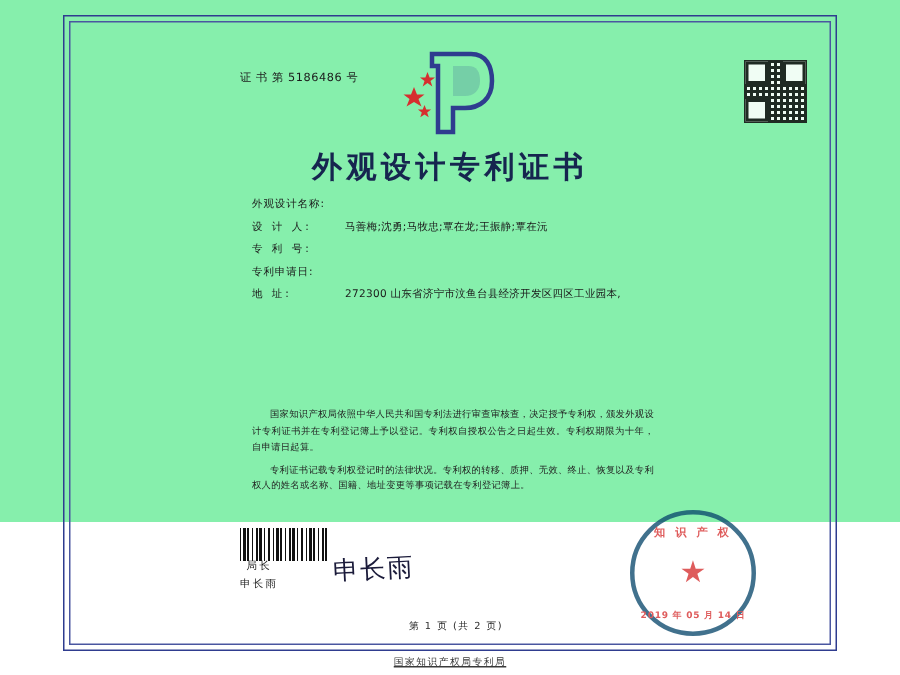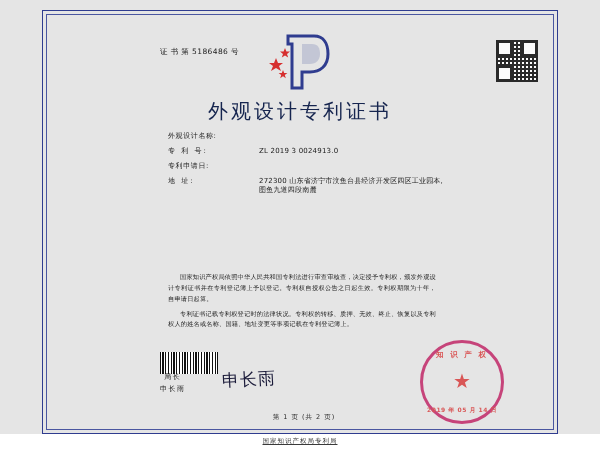--- a/index.html
+++ b/index.html
@@ -10,22 +10,22 @@
   body {
     width: 600px;
     height: 450px;
     font-family: "DejaVu Sans", "Liberation Sans", sans-serif;
     overflow: hidden;
   }
 
   #page {
     position: relative;
     width: 600px;
-    height: 434px;
-    background: #e5e5e5;
+    height: 348px;
+    background: #86efac;
   }
 
   
   .paper {
     position: absolute;
     left: 0; top: 0;
     width: 600px; height: 450px;
     background: #fcfcfa;
   }
 
@@ -90,39 +90,38 @@
   }
 
   
   .doc-title {
     position: absolute;
     left: 0; top: 98px;
     width: 600px;
     text-align: center;
     font-family: "DejaVu Serif", "Liberation Serif", serif;
     font-size: 20px;
-    font-weight: normal;
+    font-weight: bold;
     letter-spacing: 3px;
     color: #16254f;
   }
 
   
   .fields {
     position: absolute;
     left: 168px; top: 132px;
     width: 300px;
     color: #1a1a1a;
   }
   .field-row {
     display: flex;
     align-items: flex-start;
     margin-bottom: 5.5px;
     font-size: 7px;
     line-height: 1.35;
-    gap: 29px;
   }
   .field-label {
     flex: 0 0 62px;
     letter-spacing: 2px;
     white-space: nowrap;
   }
   .field-label.wide {
     letter-spacing: 0.6px;
   }
   .field-value {
@@ -177,21 +176,21 @@
     letter-spacing: 1px;
     transform: rotate(-3deg);
   }
 
   
   .seal {
     position: absolute;
     right: 96px; top: 340px;
     width: 78px; height: 78px;
     border-radius: 50%;
-    border: 3px solid #be185d;
+    border: 3px solid #0c4a6e;
     opacity: 0.78;
     color: #d62f2f;
     text-align: center;
   }
   .seal .star {
     position: absolute;
     left: 50%; top: 50%;
     transform: translate(-50%, -55%);
     font-size: 20px;
     line-height: 1;
@@ -260,31 +259,33 @@
     </g>
   </svg>
 
   <div class="doc-title">外观设计专利证书</div>
 
   <div class="fields">
     <div class="field-row">
       <div class="field-label wide">外观设计名称:</div>
     </div>
     <div class="field-row">
+      <div class="field-label">设 计 人:</div>
+      <div class="field-value">马善梅;沈勇;马牧忠;覃在龙;王振静;覃在沅</div>
+    </div>
+    <div class="field-row">
       <div class="field-label">专 利 号:</div>
-      <div class="field-value">ZL 2019 3 0024913.0</div>
     </div>
     <div class="field-row">
       <div class="field-label wide">专利申请日:</div>
     </div>
     <div class="field-row">
       <div class="field-label">地 址:</div>
       <div class="field-value">
         <span>272300 山东省济宁市汶鱼台县经济开发区四区工业园本,</span>
-        <span class="line2">图鱼九道四段南麓</span>
       </div>
     </div>
   </div>
 
   <div class="paragraphs">
     <p>国家知识产权局依照中华人民共和国专利法进行审查审核查，决定授予专利权，颁发外观设计专利证书并在专利登记簿上予以登记。专利权自授权公告之日起生效。专利权期限为十年，自申请日起算。</p>
     <p>专利证书记载专利权登记时的法律状况。专利权的转移、质押、无效、终止、恢复以及专利权人的姓名或名称、国籍、地址变更等事项记载在专利登记簿上。</p>
   </div>
 
   <div class="barcode"></div>

